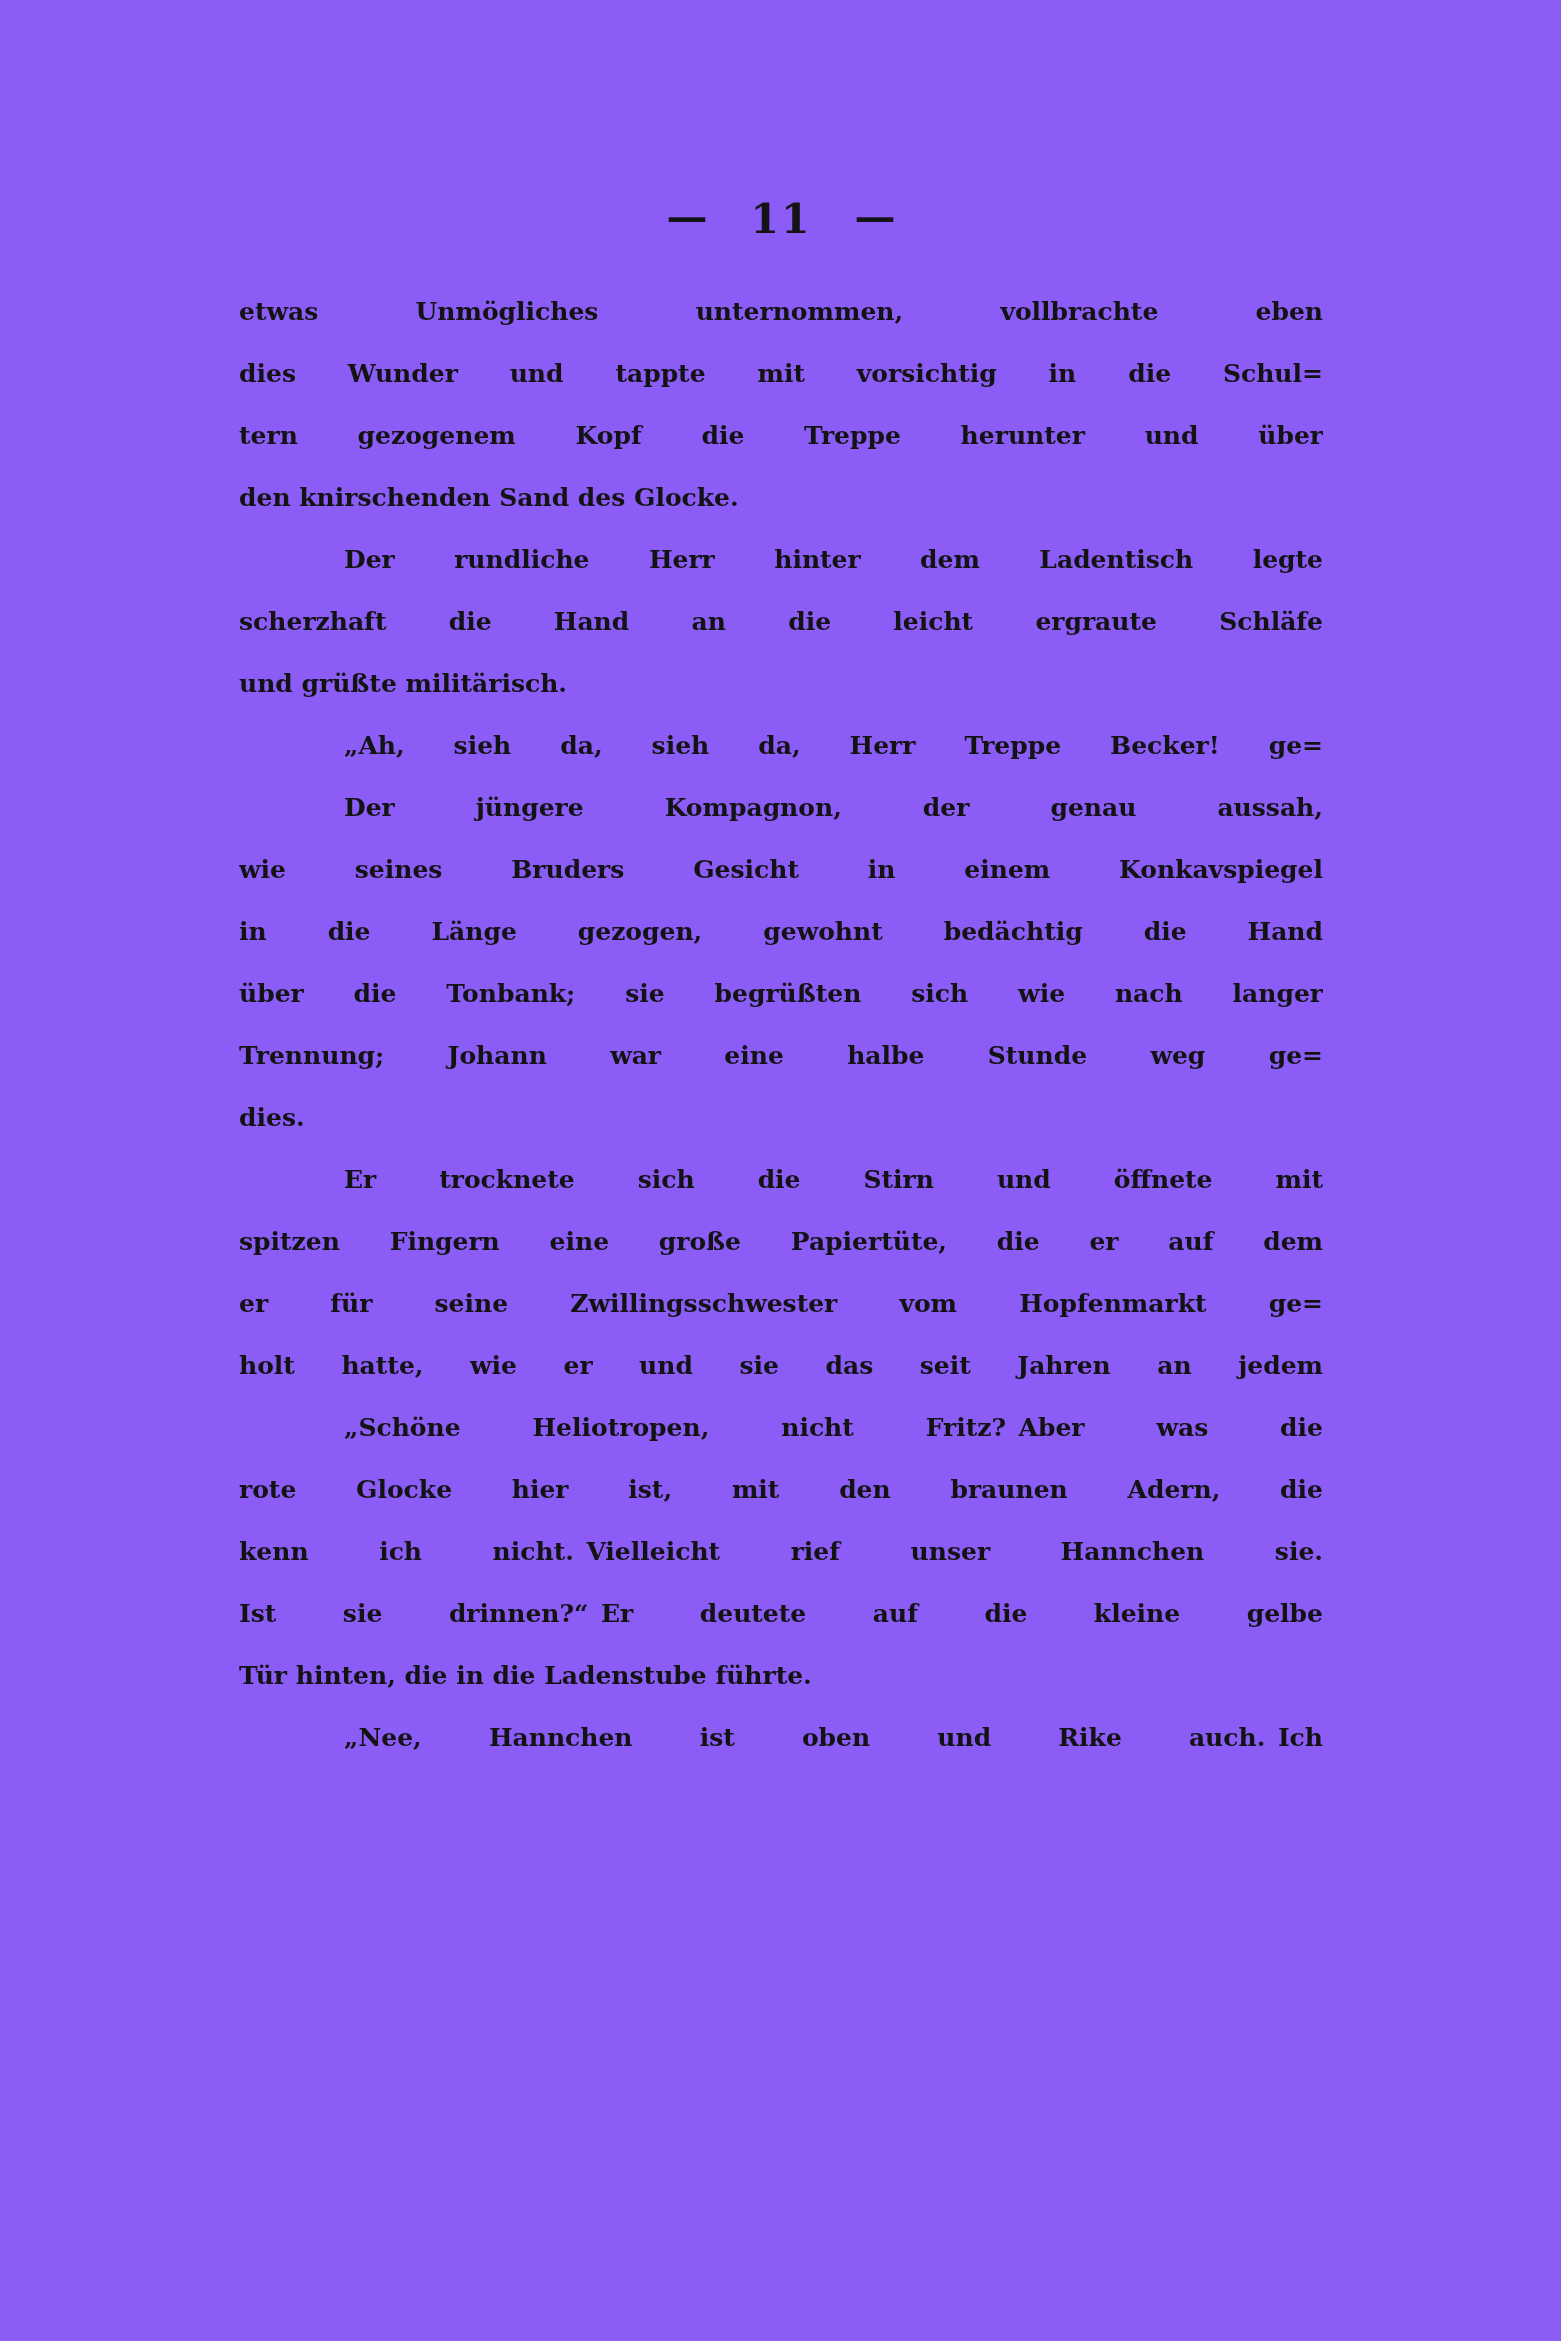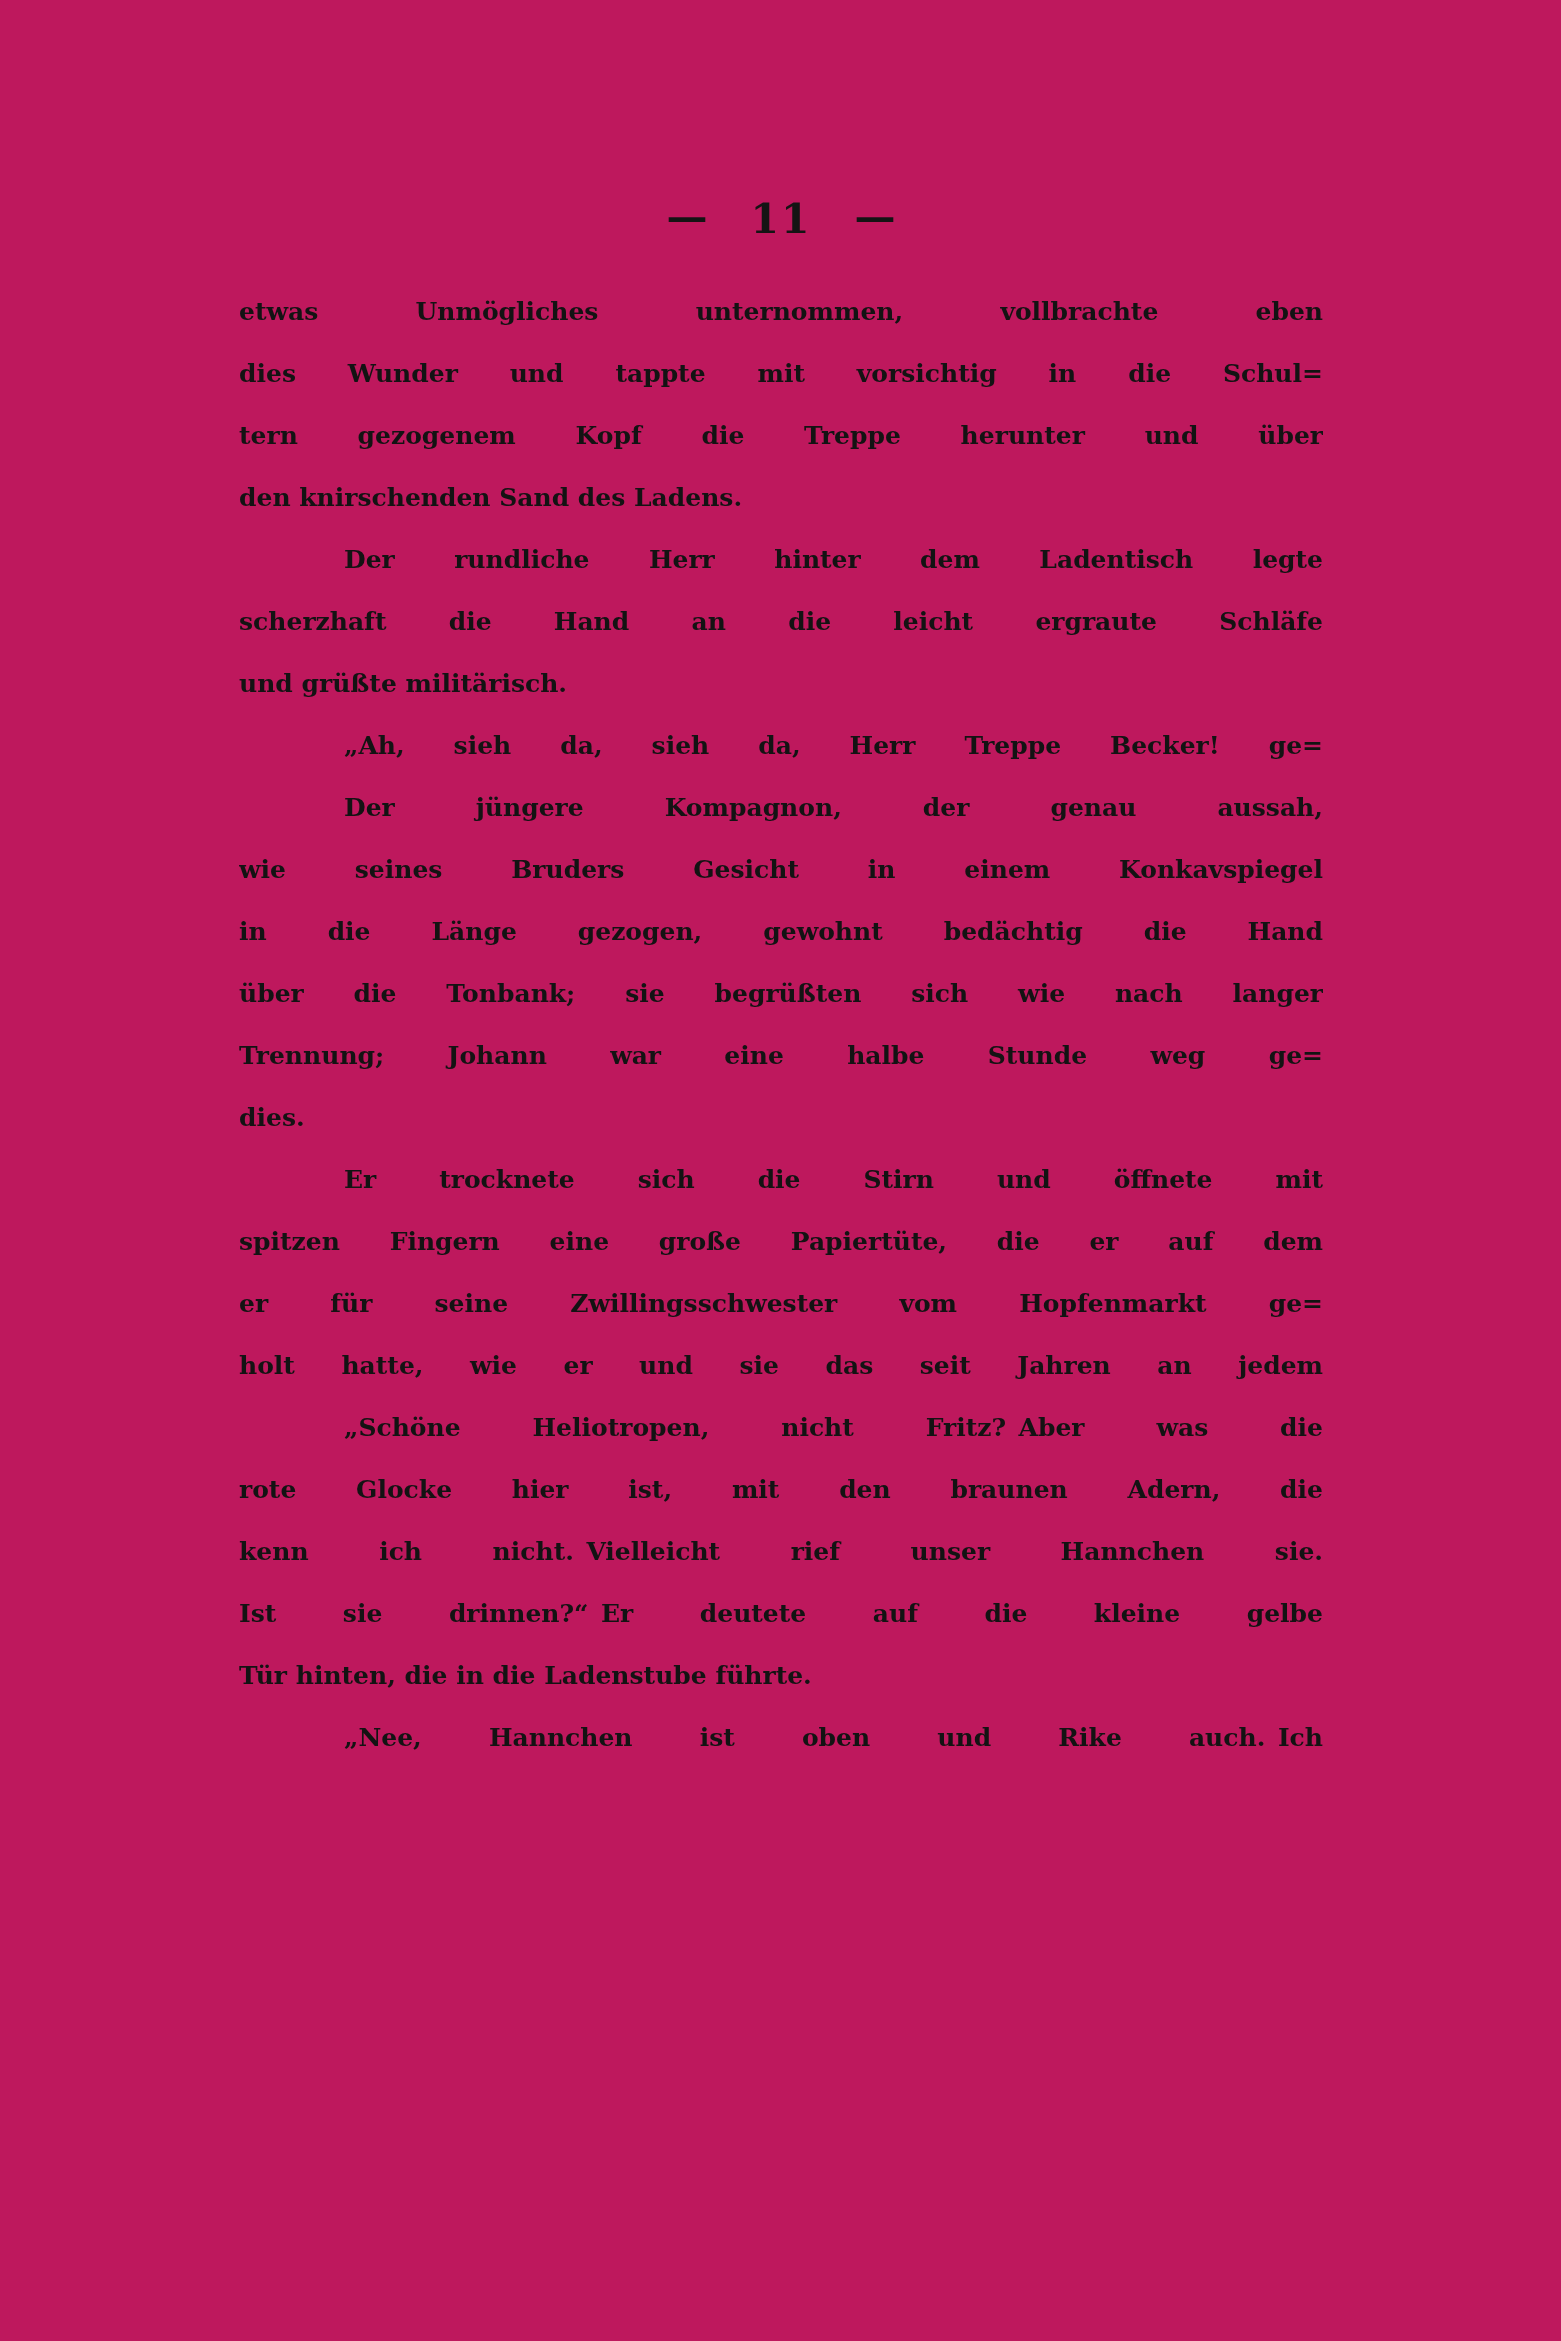--- a/index.html
+++ b/index.html
@@ -9,21 +9,21 @@
   body {
     width: 1561px;
     height: 2342px;
     background: #fdfdfc;
     position: relative;
     overflow: hidden;
   }
   .page {
     position: absolute;
     inset: 0;
-    background: #be185d;
+    background: #8b5cf6;
   }
   .page-header {
     position: absolute;
     top: 188px;
     left: 239px;
     width: 1084px;
     height: 62px;
     line-height: 62px;
     text-align: center;
     font-family: "DejaVu Serif", "Liberation Serif", serif;
@@ -71,21 +71,21 @@
 <div class="page">
 
   <div class="page-header">
     <span class="dash">—</span><span class="pagenum">11</span><span class="dash">—</span>
   </div>
 
   <div class="text-block" id="text-block">
       <div class="line justify">etwas Unmögliches unternommen, vollbrachte eben</div>
       <div class="line justify">dies Wunder und tappte mit vorsichtig in die Schul=</div>
       <div class="line justify">tern gezogenem Kopf die Treppe herunter und über</div>
-      <div class="line">den knirschenden Sand des Ladens.</div>
+      <div class="line">den knirschenden Sand des Glocke.</div>
       <div class="line justify indent">Der rundliche Herr hinter dem Ladentisch legte</div>
       <div class="line justify">scherzhaft die Hand an die leicht ergraute Schläfe</div>
       <div class="line">und grüßte militärisch.</div>
       <div class="line justify indent">„Ah, sieh da, sieh da, Herr Treppe Becker! ge=</div>
       <div class="line justify indent">Der jüngere Kompagnon, der genau aussah,</div>
       <div class="line justify">wie seines Bruders Gesicht in einem Konkavspiegel</div>
       <div class="line justify">in die Länge gezogen, gewohnt bedächtig die Hand</div>
       <div class="line justify">über die Tonbank; sie begrüßten sich wie nach langer</div>
       <div class="line justify">Trennung; Johann war eine halbe Stunde weg ge=</div>
       <div class="line">dies.</div>

